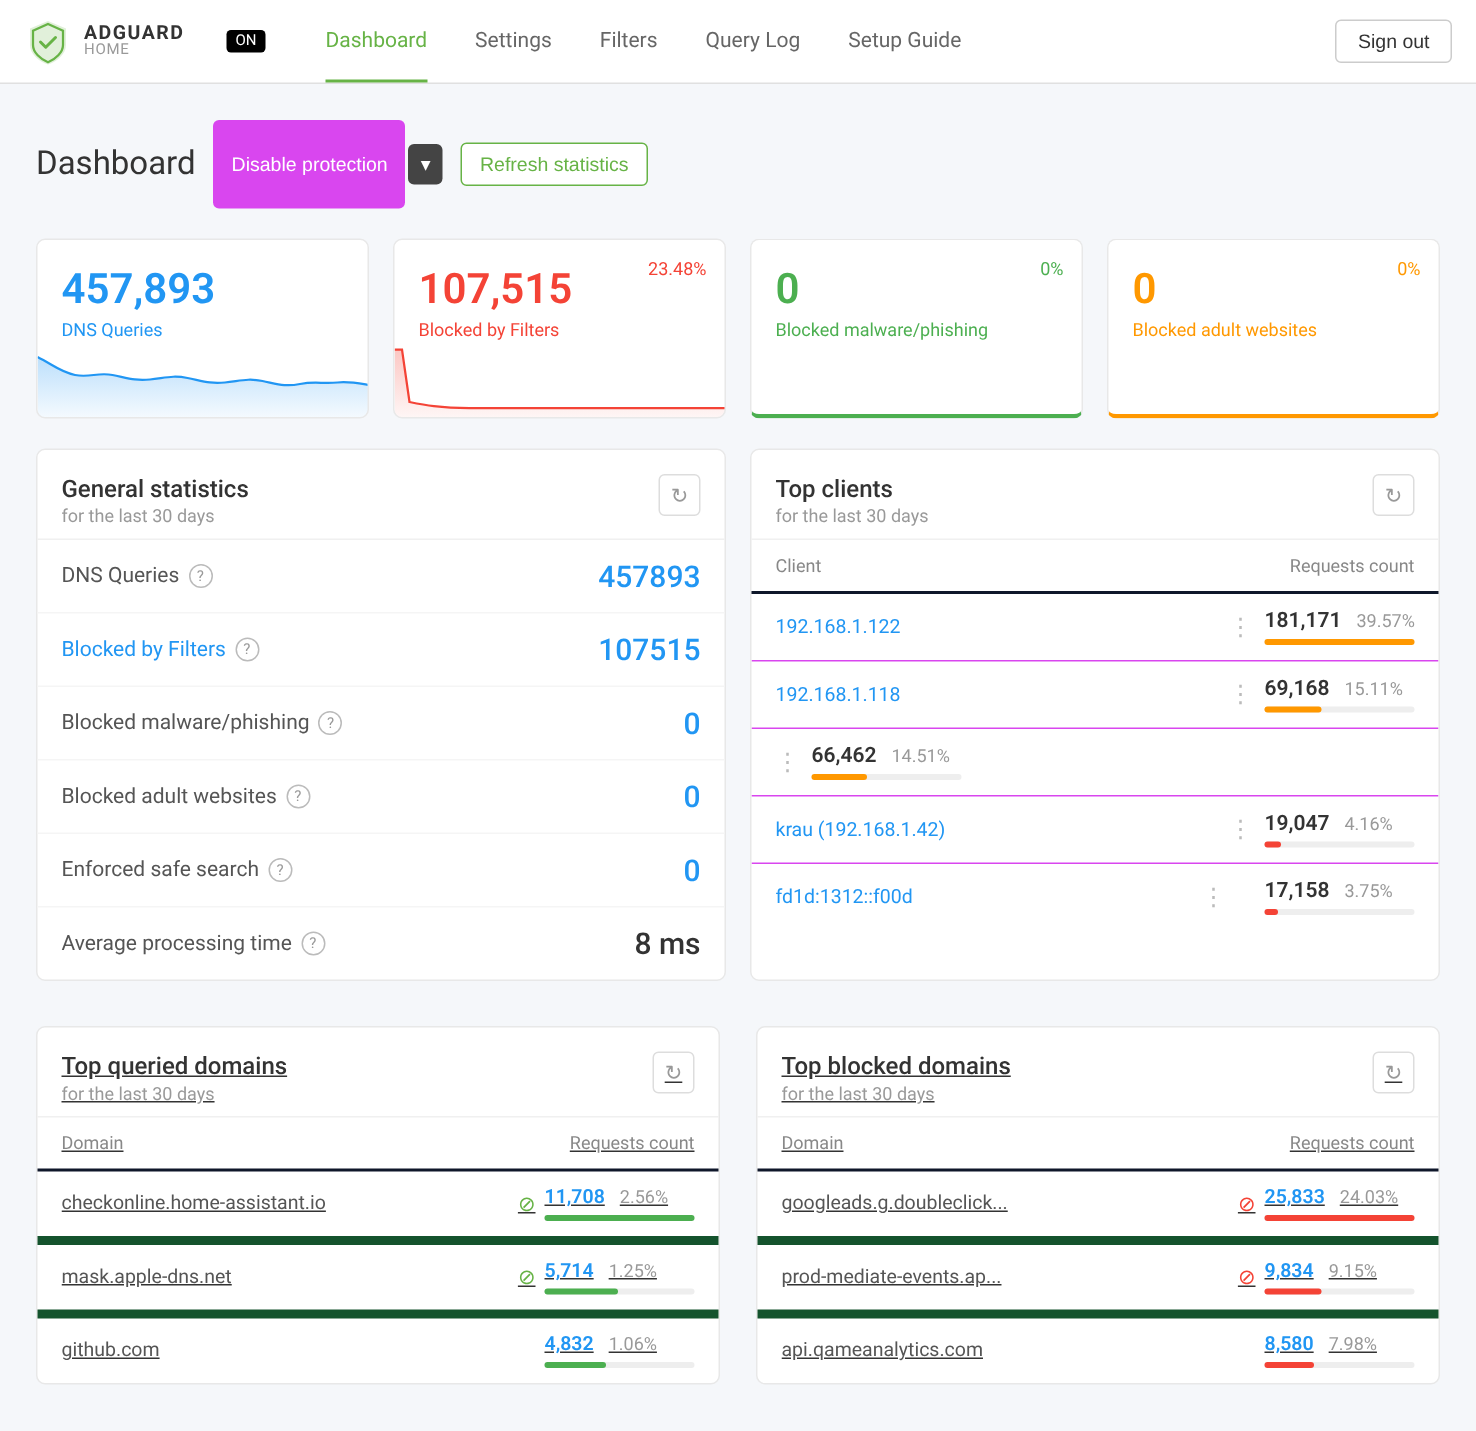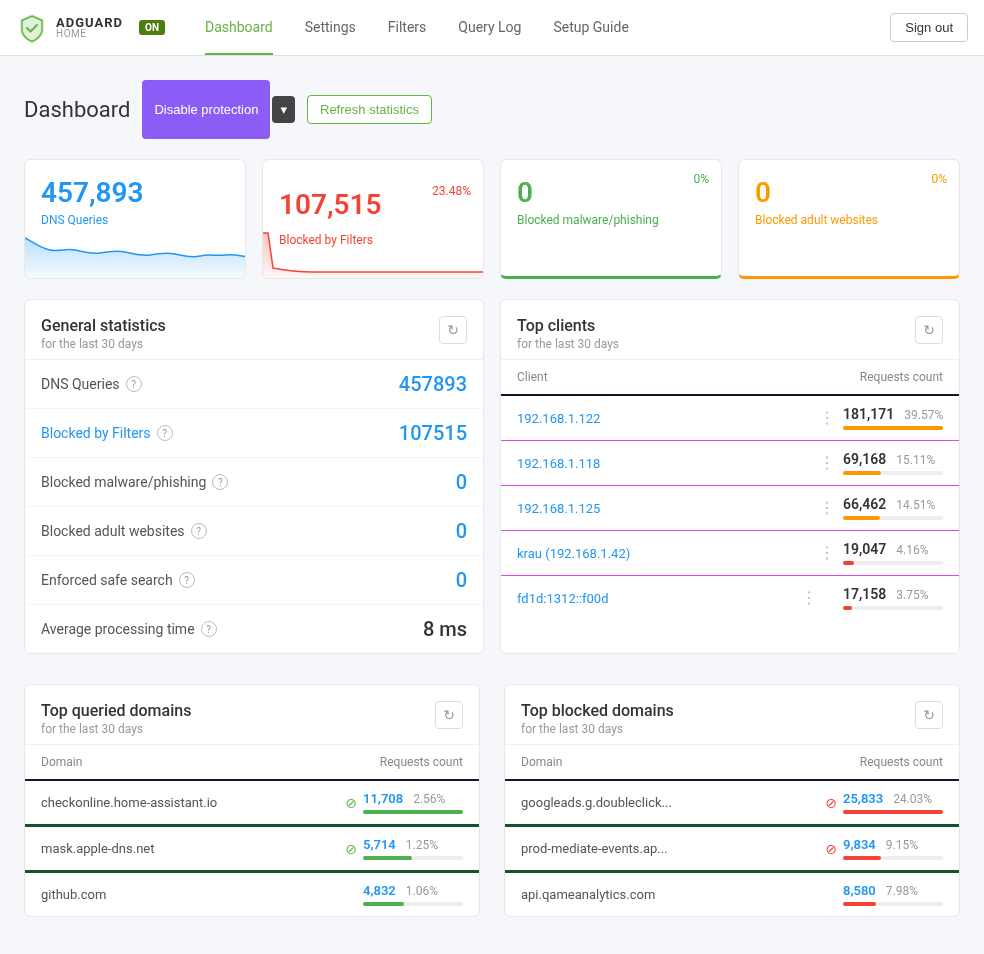--- a/index.html
+++ b/index.html
@@ -5,46 +5,46 @@
     * { box-sizing: border-box; margin: 0; padding: 0; }
     body { font-family: -apple-system, BlinkMacSystemFont, 'Segoe UI', Roboto, sans-serif; background: #f5f7fa; color: #333; font-size: 14px; }
 
     
     .nav { background: #fff; border-bottom: 1px solid #e0e0e0; display: flex; align-items: center; padding: 0 16px; height: 56px; }
     .nav-logo { display: flex; align-items: center; gap: 8px; margin-right: 40px; }
     .nav-logo-icon { width: 32px; height: 32px; }
     .nav-brand { display: flex; flex-direction: column; line-height: 1; }
     .nav-brand-title { font-weight: 700; font-size: 13px; letter-spacing: 1px; color: #333; }
     .nav-brand-sub { font-size: 10px; color: #999; letter-spacing: 0.5px; }
-    .nav-badge { background: #4d7c0f; color: #fff; font-size: 10px; font-weight: 700; padding: 2px 6px; border-radius: 3px; margin-left: 8px; }
+    .nav-badge { background: #000000; color: #fff; font-size: 10px; font-weight: 400; padding: 2px 6px; border-radius: 3px; margin-left: 20px; }
     .nav-links { display: flex; gap: 32px; flex: 1; }
     .nav-link { text-decoration: none; color: #666; font-size: 14px; padding: 18px 0; border-bottom: 2px solid transparent; }
     .nav-link.active { color: #67b346; border-bottom-color: #67b346; }
     .nav-sign { margin-left: auto; }
     .btn-sign { border: 1px solid #ccc; background: #fff; padding: 6px 14px; border-radius: 4px; cursor: pointer; font-size: 13px; color: #333; }
 
     
     .main { padding: 24px 24px; max-width: 984px; }
 
     
     .dash-header { display: flex; align-items: center; gap: 12px; margin-bottom: 20px; }
     .dash-title { font-size: 22px; font-weight: 400; color: #333; }
-    .btn-disable { background: #8b5cf6; color: #fff; border: none; padding: 22px 12px; border-radius: 4px; cursor: pointer; font-size: 13px; display: flex; align-items: center; gap: 6px; }
+    .btn-disable { background: #d946ef; color: #fff; border: none; padding: 22px 12px; border-radius: 4px; cursor: pointer; font-size: 13px; display: flex; align-items: center; gap: 6px; }
     .btn-chevron { background: #444; border: none; color: #fff; padding: 6px 8px; border-radius: 0 4px 4px 0; cursor: pointer; }
     .btn-refresh { background: #fff; color: #67b346; border: 1px solid #67b346; padding: 6px 12px; border-radius: 4px; cursor: pointer; font-size: 13px; }
 
     
     .stat-cards { display: grid; grid-template-columns: 1fr 1fr 1fr 1fr; gap: 16px; margin-bottom: 20px; }
     .stat-card { background: #fff; border-radius: 6px; padding: 16px; border: 1px solid #e8e8e8; position: relative; overflow: hidden; min-height: 120px; }
     .stat-pct { position: absolute; top: 12px; right: 12px; font-size: 12px; }
     .stat-number { font-size: 28px; font-weight: 600; }
     .stat-label { font-size: 12px; margin-top: 4px; }
     .stat-chart { position: absolute; bottom: 0; left: 0; right: 0; height: 50px; }
     .blue { color: #2196f3; }
-    .red { color: #f44336; margin-top: 12px; }
+    .red { color: #f44336; }
     .green { color: #4caf50; }
     .yellow { color: #ff9800; }
     .green-pct { color: #4caf50; }
 
     
     .mid-section { display: grid; grid-template-columns: 1fr 1fr; gap: 16px; margin-bottom: 30px; }
 
     .panel { background: #fff; border-radius: 6px; border: 1px solid #e8e8e8; }
     .panel-header { padding: 16px 16px 8px; border-bottom: 1px solid #f0f0f0; display: flex; justify-content: space-between; align-items: flex-start; }
     .panel-title { font-size: 16px; font-weight: 500; color: #333; }
@@ -65,22 +65,22 @@
     .client-row:last-child { border-bottom: none; gap: 26px; }
     .client-name { color: #2196f3; flex: 1; font-size: 13px; cursor: pointer; }
     .client-dots { color: #bbb; cursor: pointer; font-size: 16px; line-height: 1; }
     .client-count { font-size: 14px; font-weight: 600; color: #333; margin-right: 4px; }
     .client-pct { font-size: 12px; color: #999; }
     .bar-wrap { width: 100px; position: relative; }
     .bar-bg { height: 4px; background: #eee; border-radius: 2px; margin-top: 4px; }
     .bar-fill { height: 4px; border-radius: 2px; }
 
     
-    .bottom-section { display: grid; grid-template-columns: 1fr 1fr; gap: 24px; }
-    .domain-row { display: flex; align-items: center; padding: 10px 16px; border-bottom: 3px solid #14532d; gap: 6px; }
+    .bottom-section { display: grid; grid-template-columns: 1fr 1fr; gap: 24px; text-decoration: underline; }
+    .domain-row { display: flex; align-items: center; padding: 10px 16px; border-bottom: 6px solid #14532d; gap: 6px; }
     .domain-row:last-child { border-bottom: none; }
     .domain-name { flex: 1; font-size: 13px; color: #555; overflow: hidden; text-overflow: ellipsis; white-space: nowrap; }
     .domain-count { font-size: 13px; font-weight: 600; color: #2196f3; margin-right: 4px; }
     .domain-pct { font-size: 12px; color: #999; }
     .domain-icon { color: #67b346; font-size: 14px; }
     .domain-icon-red { color: #f44336; font-size: 14px; }
 
     
     svg { display: block; }
 
@@ -273,21 +273,20 @@
               <span class="client-count">69,168</span>
               <span class="client-pct">15.11%</span>
             </div>
             <div class="bar-bg">
               <div class="bar-fill" style="width:38%;background:#ff9800;"></div>
             </div>
           </div>
         </div>
 
         <div class="client-row">
-          <span class="client-name">192.168.1.125</span>
           <span class="client-dots">⋮</span>
           <div class="bar-wrap">
             <div style="display:flex;align-items:baseline;gap:6px;">
               <span class="client-count">66,462</span>
               <span class="client-pct">14.51%</span>
             </div>
             <div class="bar-bg">
               <div class="bar-fill" style="width:37%;background:#ff9800;"></div>
             </div>
           </div>

